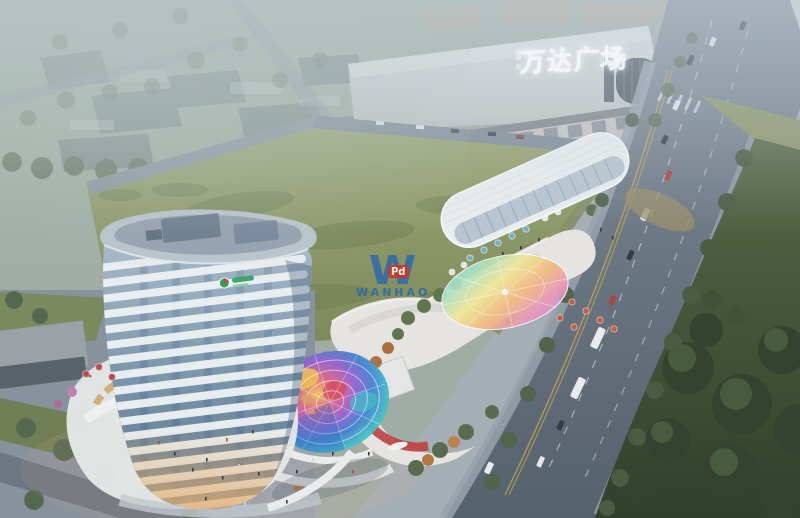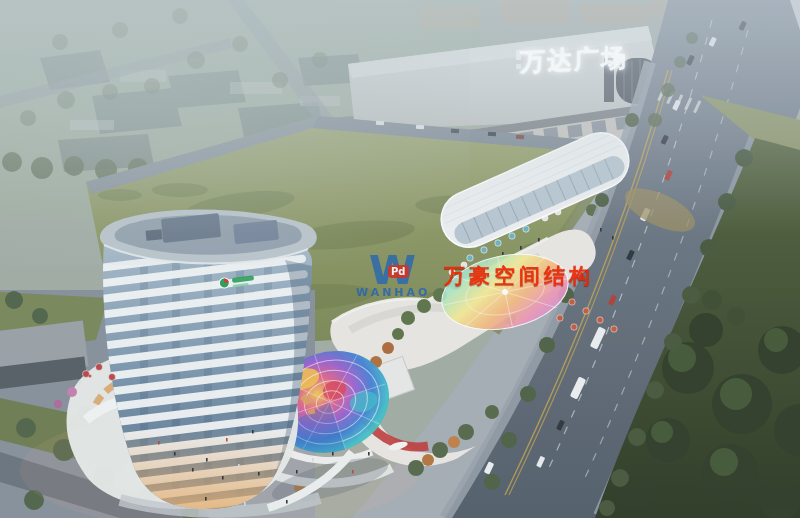--- a/index.html
+++ b/index.html
@@ -613,16 +613,15 @@
 <div class="overlay-text mall-sign">
   <span>万达广场</span>
 </div>
 
 <div class="overlay-text wm">
   <div class="wm-logo">
     <span class="wm-w">W</span>
     <span class="wm-badge">Pd</span>
     <span class="wm-name">WANHAO</span>
   </div>
-  <div class="wm-line1">万豪空间结构</div>
 </div>
 
 </div>
 
 </body></html>

